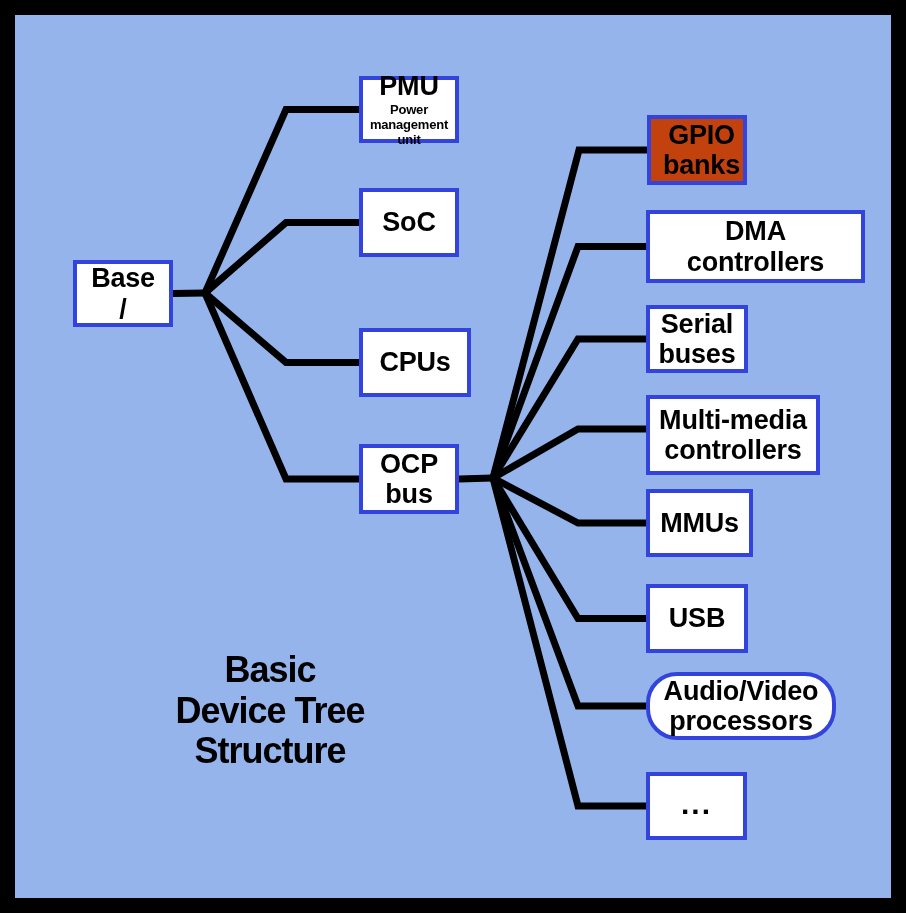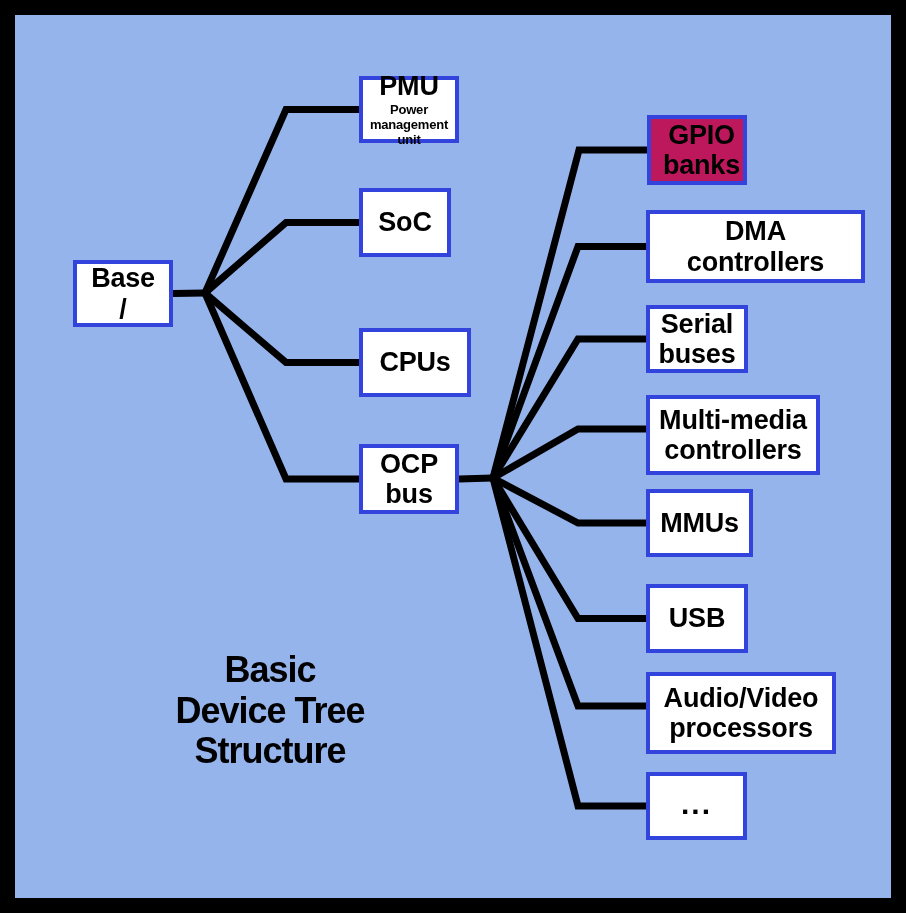--- a/index.html
+++ b/index.html
@@ -108,31 +108,31 @@
 
     <div id="nodes">
         <div class="node" style="left: 58px; top: 245px; width: 100px; height: 67px; border-color: rgb(51, 68, 221); background: rgb(255, 255, 255);">
           <span class="line primary">Base</span>
           <span class="line primary">/</span>
         </div>
         <div class="node" style="left: 344px; top: 61px; width: 100px; height: 67px; border-color: rgb(51, 68, 221); background: rgb(255, 255, 255);">
           <span class="line primary">PMU</span>
           <span class="line sub">Power management unit</span>
         </div>
-        <div class="node" style="left: 344px; top: 173px; width: 92px; height: 69px; border-color: rgb(51, 68, 221); background: rgb(255, 255, 255);">
+        <div class="node" style="left: 344px; top: 173px; width: 100px; height: 69px; border-color: rgb(51, 68, 221); background: rgb(255, 255, 255);">
           <span class="line primary">SoC</span>
         </div>
         <div class="node" style="left: 344px; top: 313px; width: 112px; height: 69px; border-color: rgb(51, 68, 221); background: rgb(255, 255, 255);">
           <span class="line primary">CPUs</span>
         </div>
         <div class="node" style="left: 344px; top: 429px; width: 100px; height: 70px; border-color: rgb(51, 68, 221); background: rgb(255, 255, 255);">
           <span class="line primary">OCP</span>
           <span class="line primary">bus</span>
         </div>
-        <div class="node" style="left: 632px; top: 100px; width: 100px; height: 70px; border-color: rgb(51, 68, 221); background: #be185d; padding-left: 9px;">
+        <div class="node" style="left: 632px; top: 100px; width: 100px; height: 70px; border-color: rgb(51, 68, 221); background: #c2410c; padding-left: 9px;">
           <span class="line primary">GPIO</span>
           <span class="line primary">banks</span>
         </div>
         <div class="node" style="left: 631px; top: 195px; width: 219px; height: 73px; border-color: rgb(51, 68, 221); background: rgb(255, 255, 255);">
           <span class="line primary">DMA</span>
           <span class="line primary">controllers</span>
         </div>
         <div class="node" style="left: 631px; top: 290px; width: 102px; height: 68px; border-color: rgb(51, 68, 221); background: rgb(255, 255, 255);">
           <span class="line primary">Serial</span>
           <span class="line primary">buses</span>
@@ -140,21 +140,21 @@
         <div class="node" style="left: 631px; top: 380px; width: 174px; height: 80px; border-color: rgb(51, 68, 221); background: rgb(255, 255, 255);">
           <span class="line primary">Multi-media</span>
           <span class="line primary">controllers</span>
         </div>
         <div class="node" style="left: 631px; top: 474px; width: 107px; height: 68px; border-color: rgb(51, 68, 221); background: rgb(255, 255, 255);">
           <span class="line primary">MMUs</span>
         </div>
         <div class="node" style="left: 631px; top: 569px; width: 102px; height: 69px; border-color: rgb(51, 68, 221); background: rgb(255, 255, 255);">
           <span class="line primary">USB</span>
         </div>
-        <div class="node" style="left: 631px; top: 657px; width: 190px; height: 82px; border-color: rgb(51, 68, 221); background: rgb(255, 255, 255);">
+        <div class="node" style="left: 631px; top: 657px; width: 190px; height: 68px; border-color: rgb(51, 68, 221); background: rgb(255, 255, 255); border-radius: 31px;">
           <span class="line primary">Audio/Video</span>
           <span class="line primary">processors</span>
         </div>
         <div class="node dots" style="left: 631px; top: 757px; width: 101px; height: 68px; border-color: rgb(51, 68, 221); background: rgb(255, 255, 255);">
           <span class="line primary">...</span>
         </div>
       </div>
 
     <div id="title">
       <span class="tline">Basic</span>

